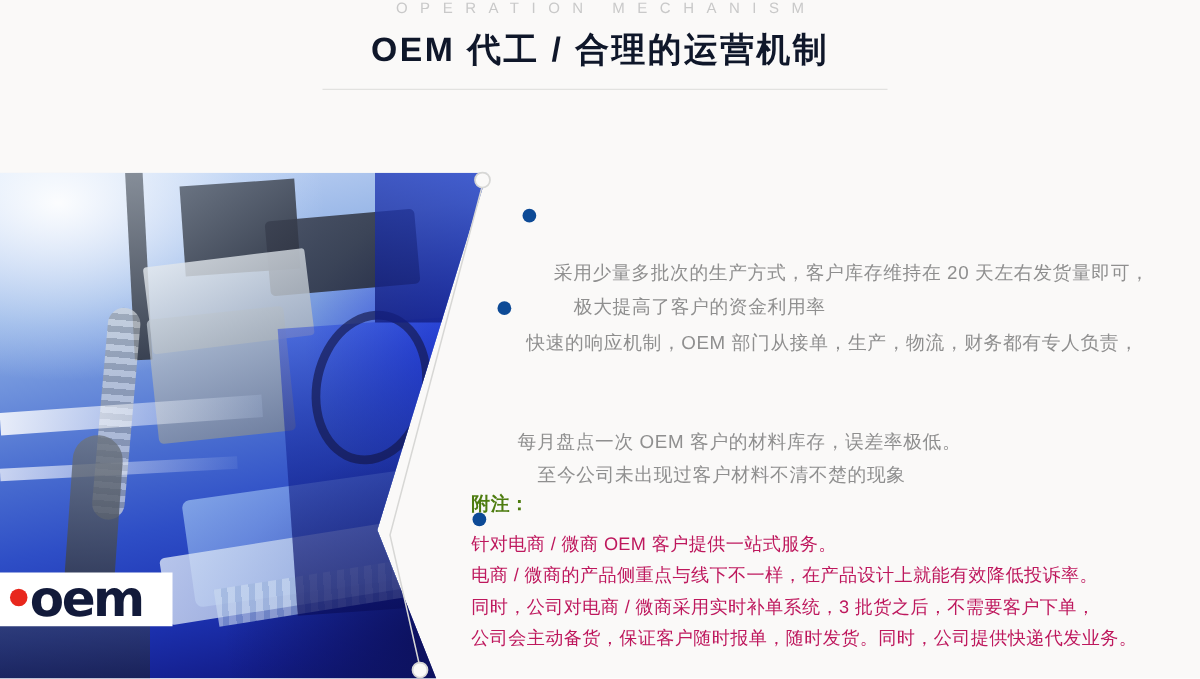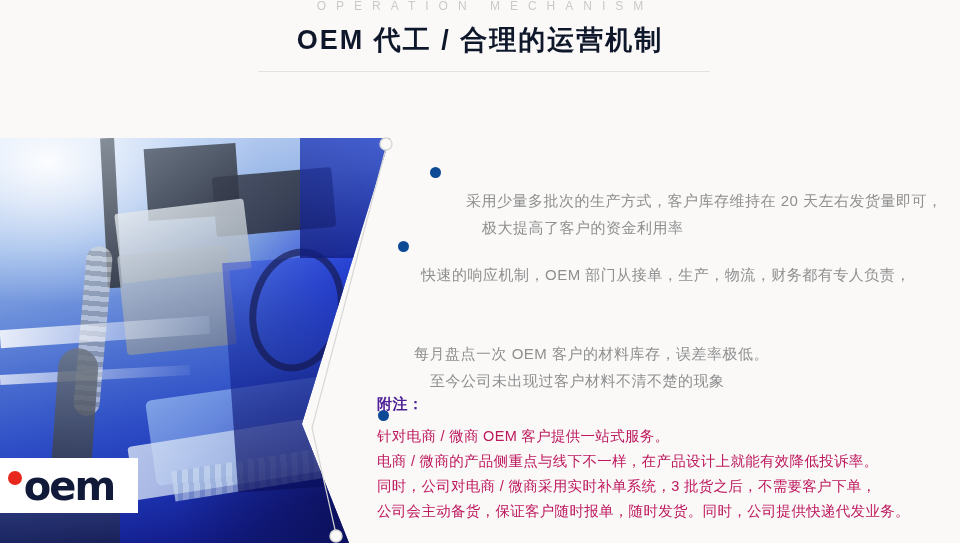--- a/index.html
+++ b/index.html
@@ -114,21 +114,21 @@
          border: 7px solid rgba(18,22,70,.85); border-radius: 50%; opacity:.75; transform: rotate(12deg);}
   .ph15{ left: 0; top: 330px; width: 120px; height: 75px;
          background: linear-gradient(180deg,#4b5360,#1c2029); opacity:.55;}
   .ph16{ left: 300px; top: 0; width: 90px; height: 120px;
          background: linear-gradient(200deg,#2b47c9,#101a7a); opacity:.8;}
   .photo-logo {
     position: absolute;
     left: 0;
     top: 320px;
     width: 138px;
-    height: 55px;
+    height: 43px;
     background: #ffffff;
     display: flex;
     align-items: center;
     justify-content: center;
     text-align: right;
   }
   .logo-text {
     font-family: "DejaVu Sans", sans-serif;
     font-weight: bold;
     font-size: 40px;
@@ -173,35 +173,35 @@
   .bullet-text {
     font-size: 15px;
     line-height: 27px;
     color: #8f8f8f;
     letter-spacing: .5px;
     white-space: pre-line;
     margin-left: 21px;
   }
   .bullet-text .l2 { display: block; padding-left: 16px; }
 
-  .b1 { left: 430px; top: 160px; }
+  .b1 { left: 418px; top: 160px; flex-direction: column; }
   .b1 .bullet-text { margin-left: 25px; }
   .b2 { left: 398px; top: 234px; }
   .b2 .bullet-text { margin-left: 12px; }
   .b3 { left: 378px; top: 313px; align-items: flex-end; }
   .b3 .bullet-text { margin-left: 25px; }
 
   
   .note-title {
     position: absolute;
     left: 377px;
     top: 394px;
     font-size: 15px;
     font-weight: bold;
-    color: #4c1d95;
+    color: #4d7c0f;
     letter-spacing: .5px;
     line-height: 20px;
   }
   .note-body {
     position: absolute;
     left: 377px;
     top: 424px;
     width: 580px;
     font-size: 14.5px;
     line-height: 25px;

